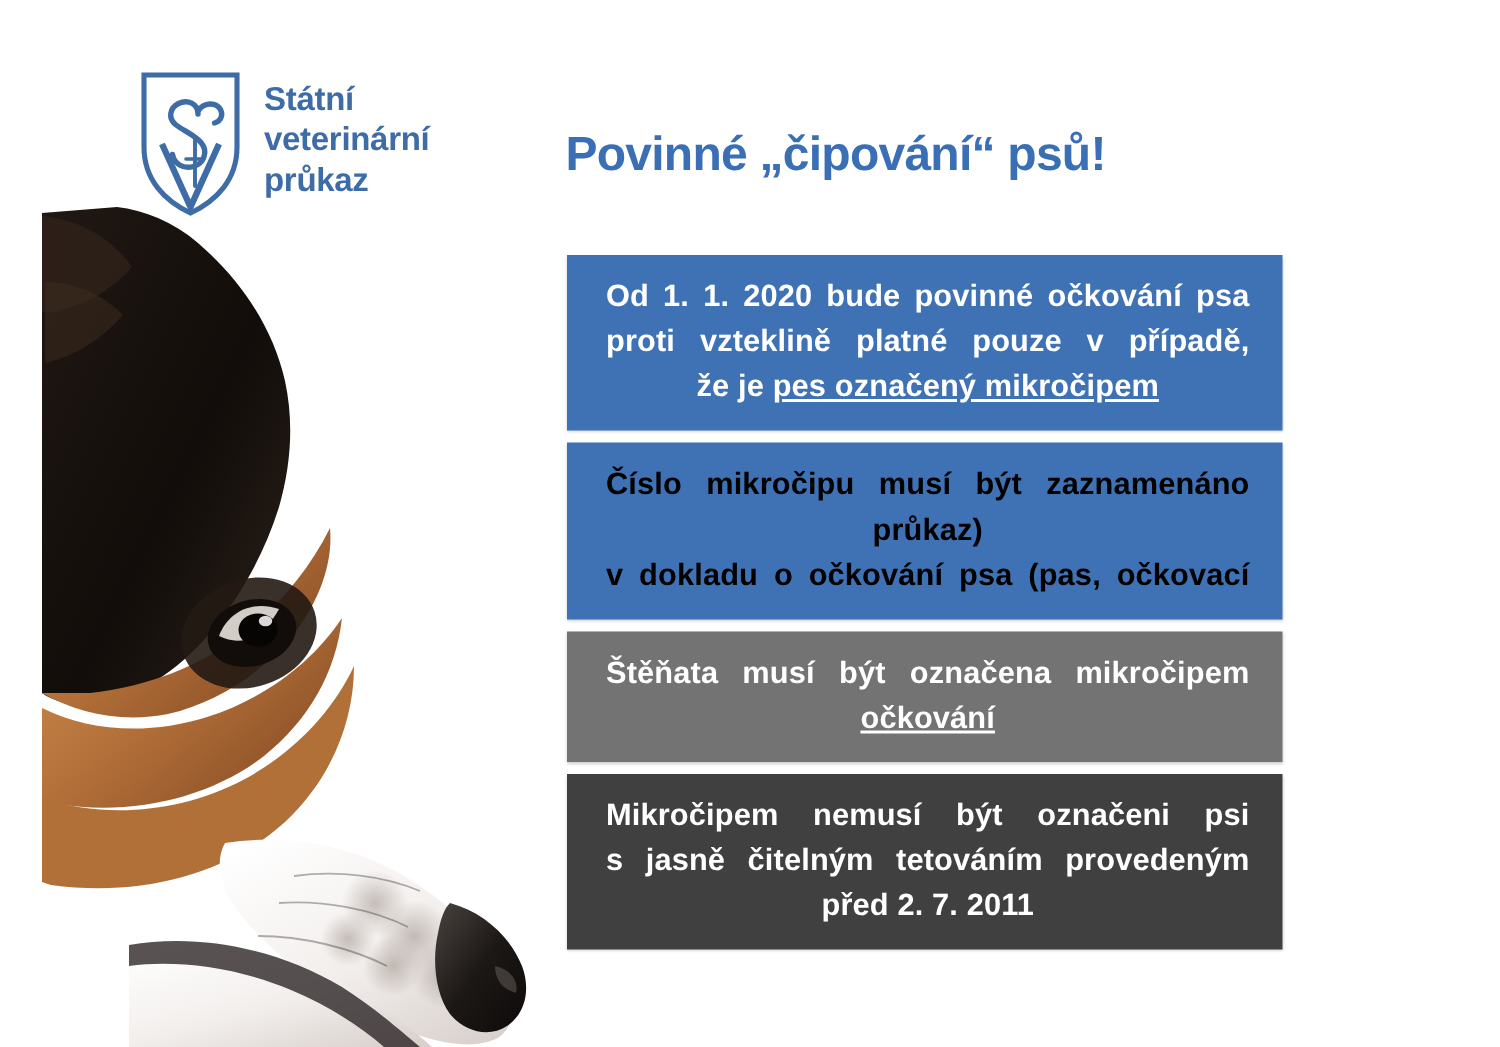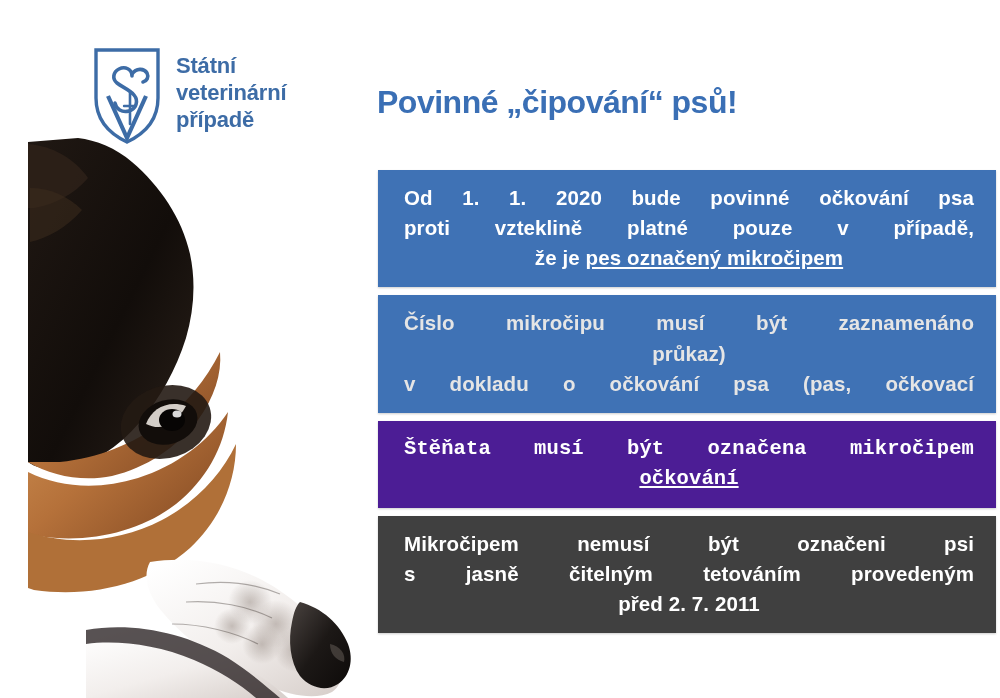--- a/index.html
+++ b/index.html
@@ -64,21 +64,21 @@
     color: #3a6fb5;
     letter-spacing: -0.5px;
     white-space: nowrap;
   }
 
   
   .boxes {
     position: absolute;
     left: 378px;
     top: 170px;
-    width: 618px;
+    width: 477px;
   }
   .msg-box {
     background: #3f72b5;
     color: #ffffff;
     box-sizing: border-box;
     padding: 13px 22px 14px 26px;
     margin-bottom: 8px;
     box-shadow: 0 1px 2px rgba(0,0,0,0.20);
   }
   .msg-line {
@@ -219,38 +219,38 @@
 
         <path d="M 38 46 L 38 78" stroke="#3d6ca6" stroke-width="2.6" stroke-linecap="round"></path>
         <path d="M 32 60 L 44 60" stroke="#3d6ca6" stroke-width="2.4" stroke-linecap="round"></path>
 
         <path d="M 16 50 L 35 92 L 54 50" fill="none" stroke="#3d6ca6" stroke-width="4.2" stroke-linejoin="miter"></path>
       </svg>
     </div>
     <div class="logo-text">
       <div>Státní</div>
       <div>veterinární</div>
-      <div>případě</div>
+      <div>průkaz</div>
     </div>
   </div>
 
   <div class="poster-title">Povinné „čipování“ psů!</div>
 
   <div class="boxes">
       <div class="msg-box" style="background: rgb(63, 114, 181); color: rgb(255, 255, 255);">
         <div class="msg-line justified"><span>Od 1. 1. 2020 bude povinné očkování psa</span></div>
         <div class="msg-line justified"><span>proti vzteklině platné pouze v případě,</span></div>
         <div class="msg-line last-line"><span>že je </span><span class="u">pes označený mikročipem</span></div>
       </div>
-      <div class="msg-box" style="background: rgb(63, 114, 181); color: #e5e5e5;">
+      <div class="msg-box" style="background: rgb(63, 114, 181); color: #000000;">
         <div class="msg-line justified"><span>Číslo mikročipu musí být zaznamenáno</span></div>
         <div class="msg-line last-line"><span>průkaz)</span></div>
         <div class="msg-line justified"><span>v dokladu o očkování psa (pas, očkovací</span></div>
       </div>
-      <div class="msg-box" style="background: #4c1d95; color: rgb(255, 255, 255); font-family: Liberation Mono, monospace;">
+      <div class="msg-box" style="background: #737373; color: rgb(255, 255, 255);">
         <div class="msg-line justified"><span>Štěňata musí být označena mikročipem</span></div>
         <div class="msg-line last-line"><span class="u">očkování</span></div>
       </div>
       <div class="msg-box" style="background: #404040; color: rgb(255, 255, 255);">
         <div class="msg-line justified"><span>Mikročipem nemusí být označeni psi</span></div>
         <div class="msg-line justified"><span>s jasně čitelným tetováním provedeným</span></div>
         <div class="msg-line last-line"><span>před 2. 7. 2011</span></div>
       </div>
     </div>
 

